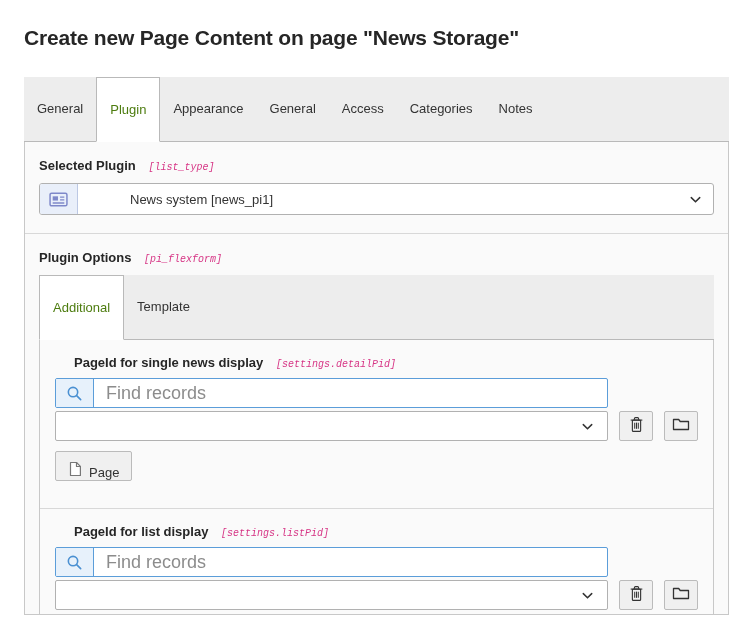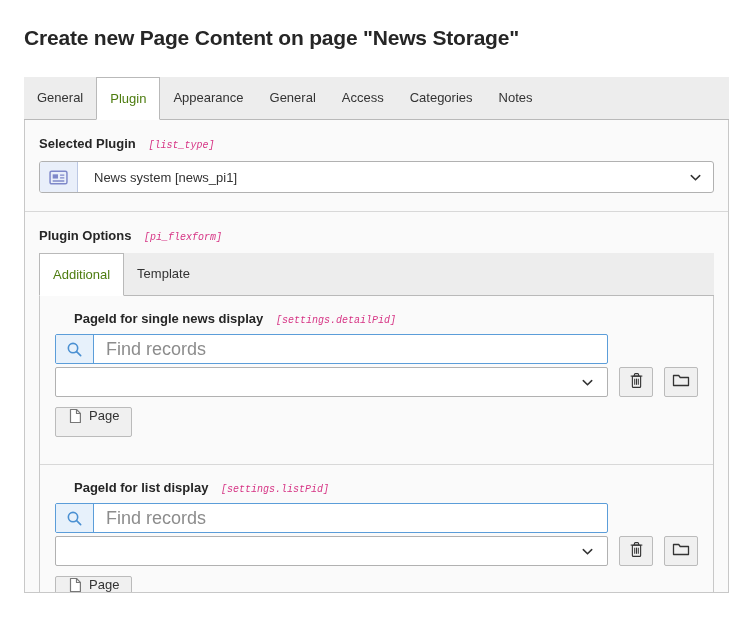--- a/index.html
+++ b/index.html
@@ -16,21 +16,21 @@
 
   .form-wrap { margin: 27px 24px 0 24px; }
 
   
   .nav-tabs {
     display: flex;
     background: #ededed;
     border-bottom: 1px solid #b9b9b9;
   }
   .nav-tabs .tab {
-    padding: 13px 13px;
+    padding: 24px 13px;
     font-size: 13px;
     color: #333;
     cursor: pointer;
     white-space: nowrap;
   }
   .nav-tabs .tab.active {
     background: #fff;
     color: #4d7c0f;
     border: 1px solid #b9b9b9;
     border-bottom: 1px solid #fff;
@@ -61,20 +61,21 @@
   
   .select-group {
     display: flex;
     align-items: stretch;
     height: 32px;
     background: #fff;
     border: 1px solid #b1b1b1;
     border-radius: 3px;
     overflow: hidden;
     cursor: pointer;
+    gap: 36px;
   }
   .select-addon {
     width: 38px;
     background: #e9effa;
     border-right: 1px solid #bcc8e4;
     display: flex; align-items: center; justify-content: center;
     flex: none;
   }
   .select-value {
     flex: 1;
@@ -144,21 +145,21 @@
     margin-left: 11px;
     background: #f0f0f0;
     border: 1px solid #bbb;
     border-radius: 2px;
     display: flex; align-items: center; justify-content: center;
     cursor: pointer;
     flex: none;
   }
   .btn-page {
     height: 30px;
-    display: inline-flex; align-items: flex-start;
+    display: inline-flex; align-items: flex-end;
     padding: 0 12px;
     background: #f0f0f0;
     border: 1px solid #bbb;
     border-radius: 2px;
     font-size: 13px;
     color: #333;
     cursor: pointer;
   }
   .btn-page svg { margin-right: 7px; }
 </style>

